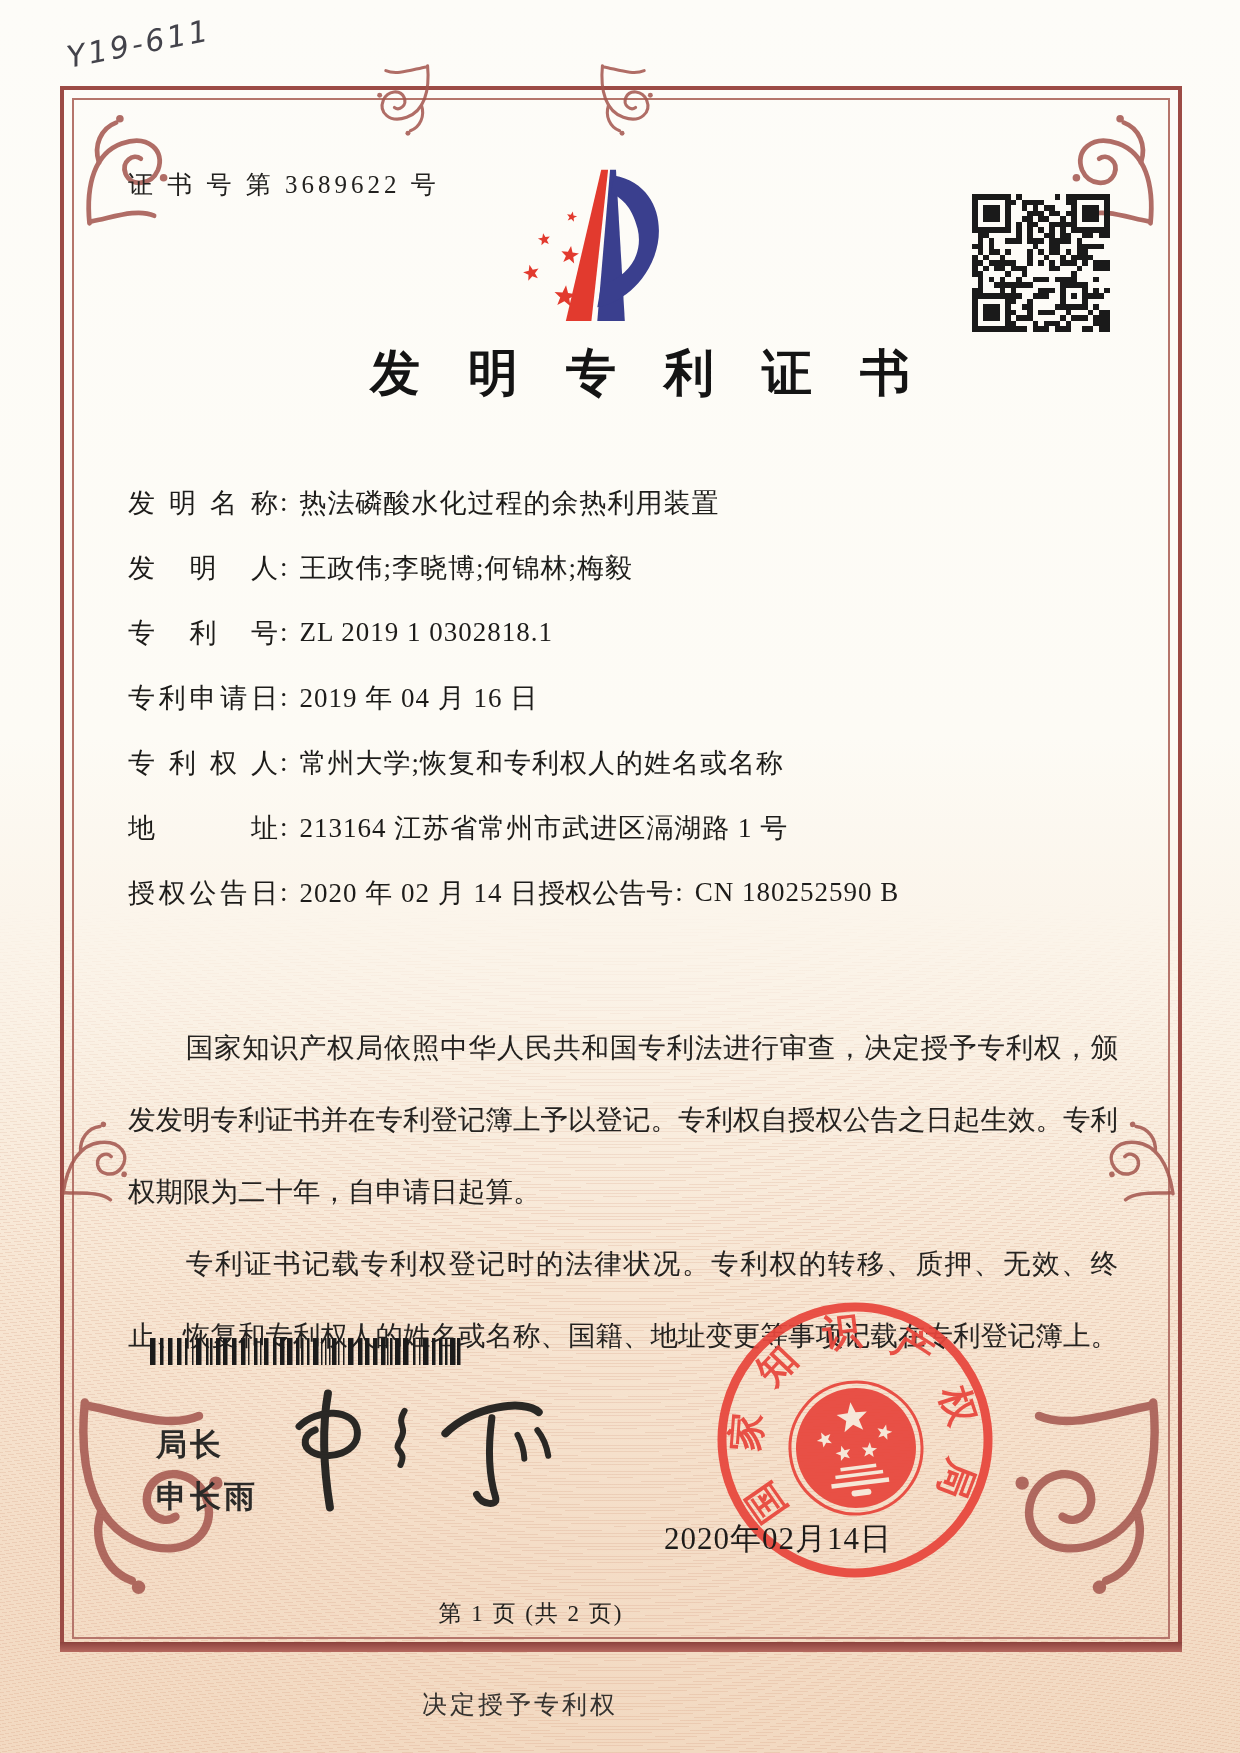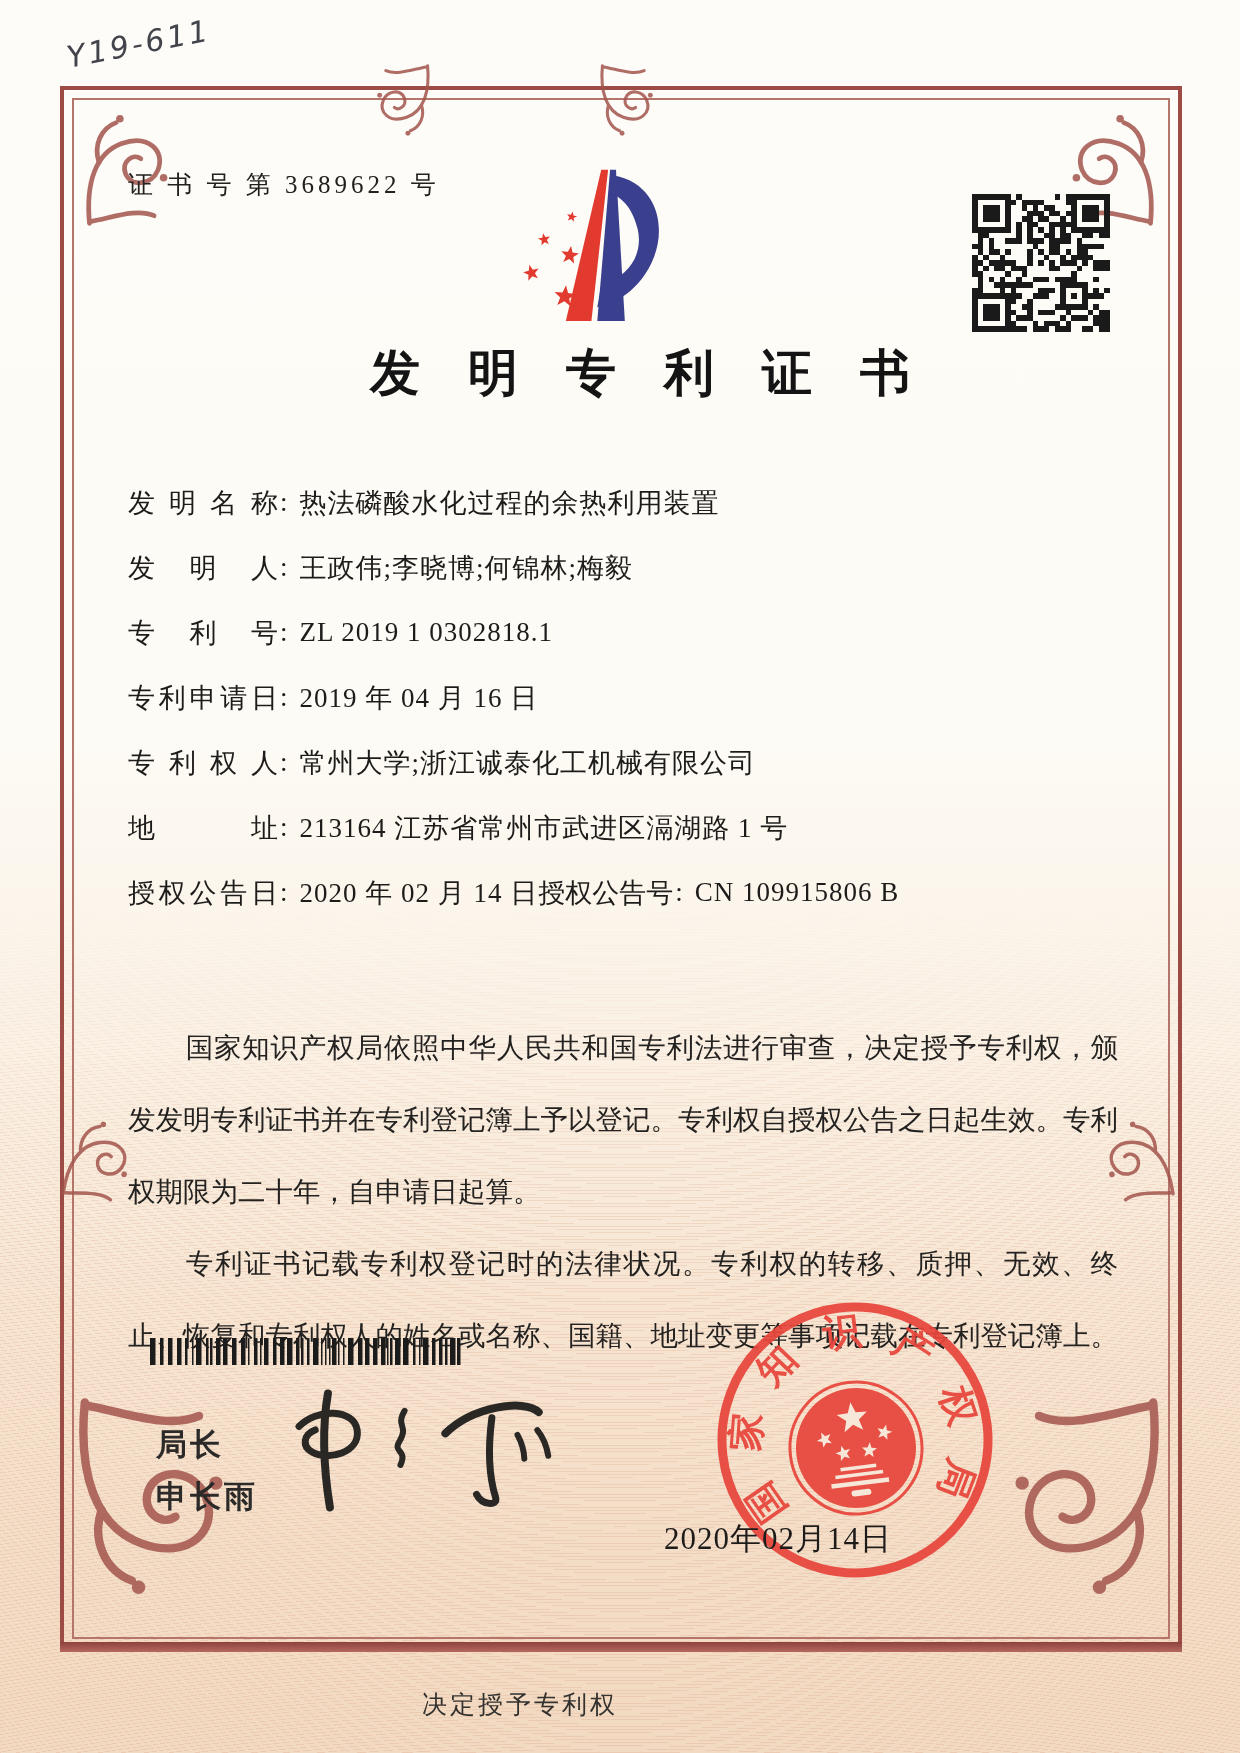--- a/index.html
+++ b/index.html
@@ -507,35 +507,35 @@
       <span class="fvalue">ZL 2019 1 0302818.1</span>
     </div>
     <div class="frow">
       <span class="flabel">专利申请日</span>
         <span class="colon">:</span>
       <span class="fvalue">2019 年 04 月 16 日</span>
     </div>
     <div class="frow">
       <span class="flabel">专利权人</span>
         <span class="colon">:</span>
-      <span class="fvalue">常州大学;浙江诚泰化工机械有限公司</span>
+      <span class="fvalue">常州大学;恢复和专利权人的姓名或名称</span>
     </div>
     <div class="frow">
       <span class="flabel">地址</span>
         <span class="colon">:</span>
       <span class="fvalue">213164 江苏省常州市武进区滆湖路 1 号</span>
     </div>
     <div class="frow">
       <span class="flabel">授权公告日</span>
         <span class="colon">:</span>
       <span class="fvalue">2020 年 02 月 14 日</span>
       <span class="grant-gap">
         <span>授权公告号</span>
           <span class="colon">:</span>
-        <span class="fvalue">CN 109915806 B</span>
+        <span class="fvalue">CN 180252590 B</span>
       </span>
     </div>
   </div>
 
   <div class="paras">
     <p>国家知识产权局依照中华人民共和国专利法进行审查，决定授予专利权，颁发发明专利证书并在专利登记簿上予以登记。专利权自授权公告之日起生效。专利权期限为二十年，自申请日起算。</p>
     <p>专利证书记载专利权登记时的法律状况。专利权的转移、质押、无效、终止、恢复和专利权人的姓名或名称、国籍、地址变更等事项记载在专利登记簿上。</p>
   </div>
 
   <svg id="barcode" class="barcode" width="312" height="27">
@@ -626,15 +626,16 @@
         <rect x="-18" y="26" width="36" height="3.5" fill="#f7e8da"></rect>
         <rect x="-24" y="33" width="48" height="3.5" fill="#f7e8da"></rect>
         <rect x="-29" y="41" width="58" height="4.5" fill="#f7e8da"></rect>
         <rect x="-10" y="50" width="20" height="6" rx="3" fill="#f7e8da"></rect>
       </g>
     </g>
   </svg>
 
   <div class="sealdate">2020年02月14日</div>
 
+  <div class="pageno">第 1 页 (共 2 页)</div>
   <div class="backnote">决定授予专利权</div>
 
 </div>
 
 </body></html>

